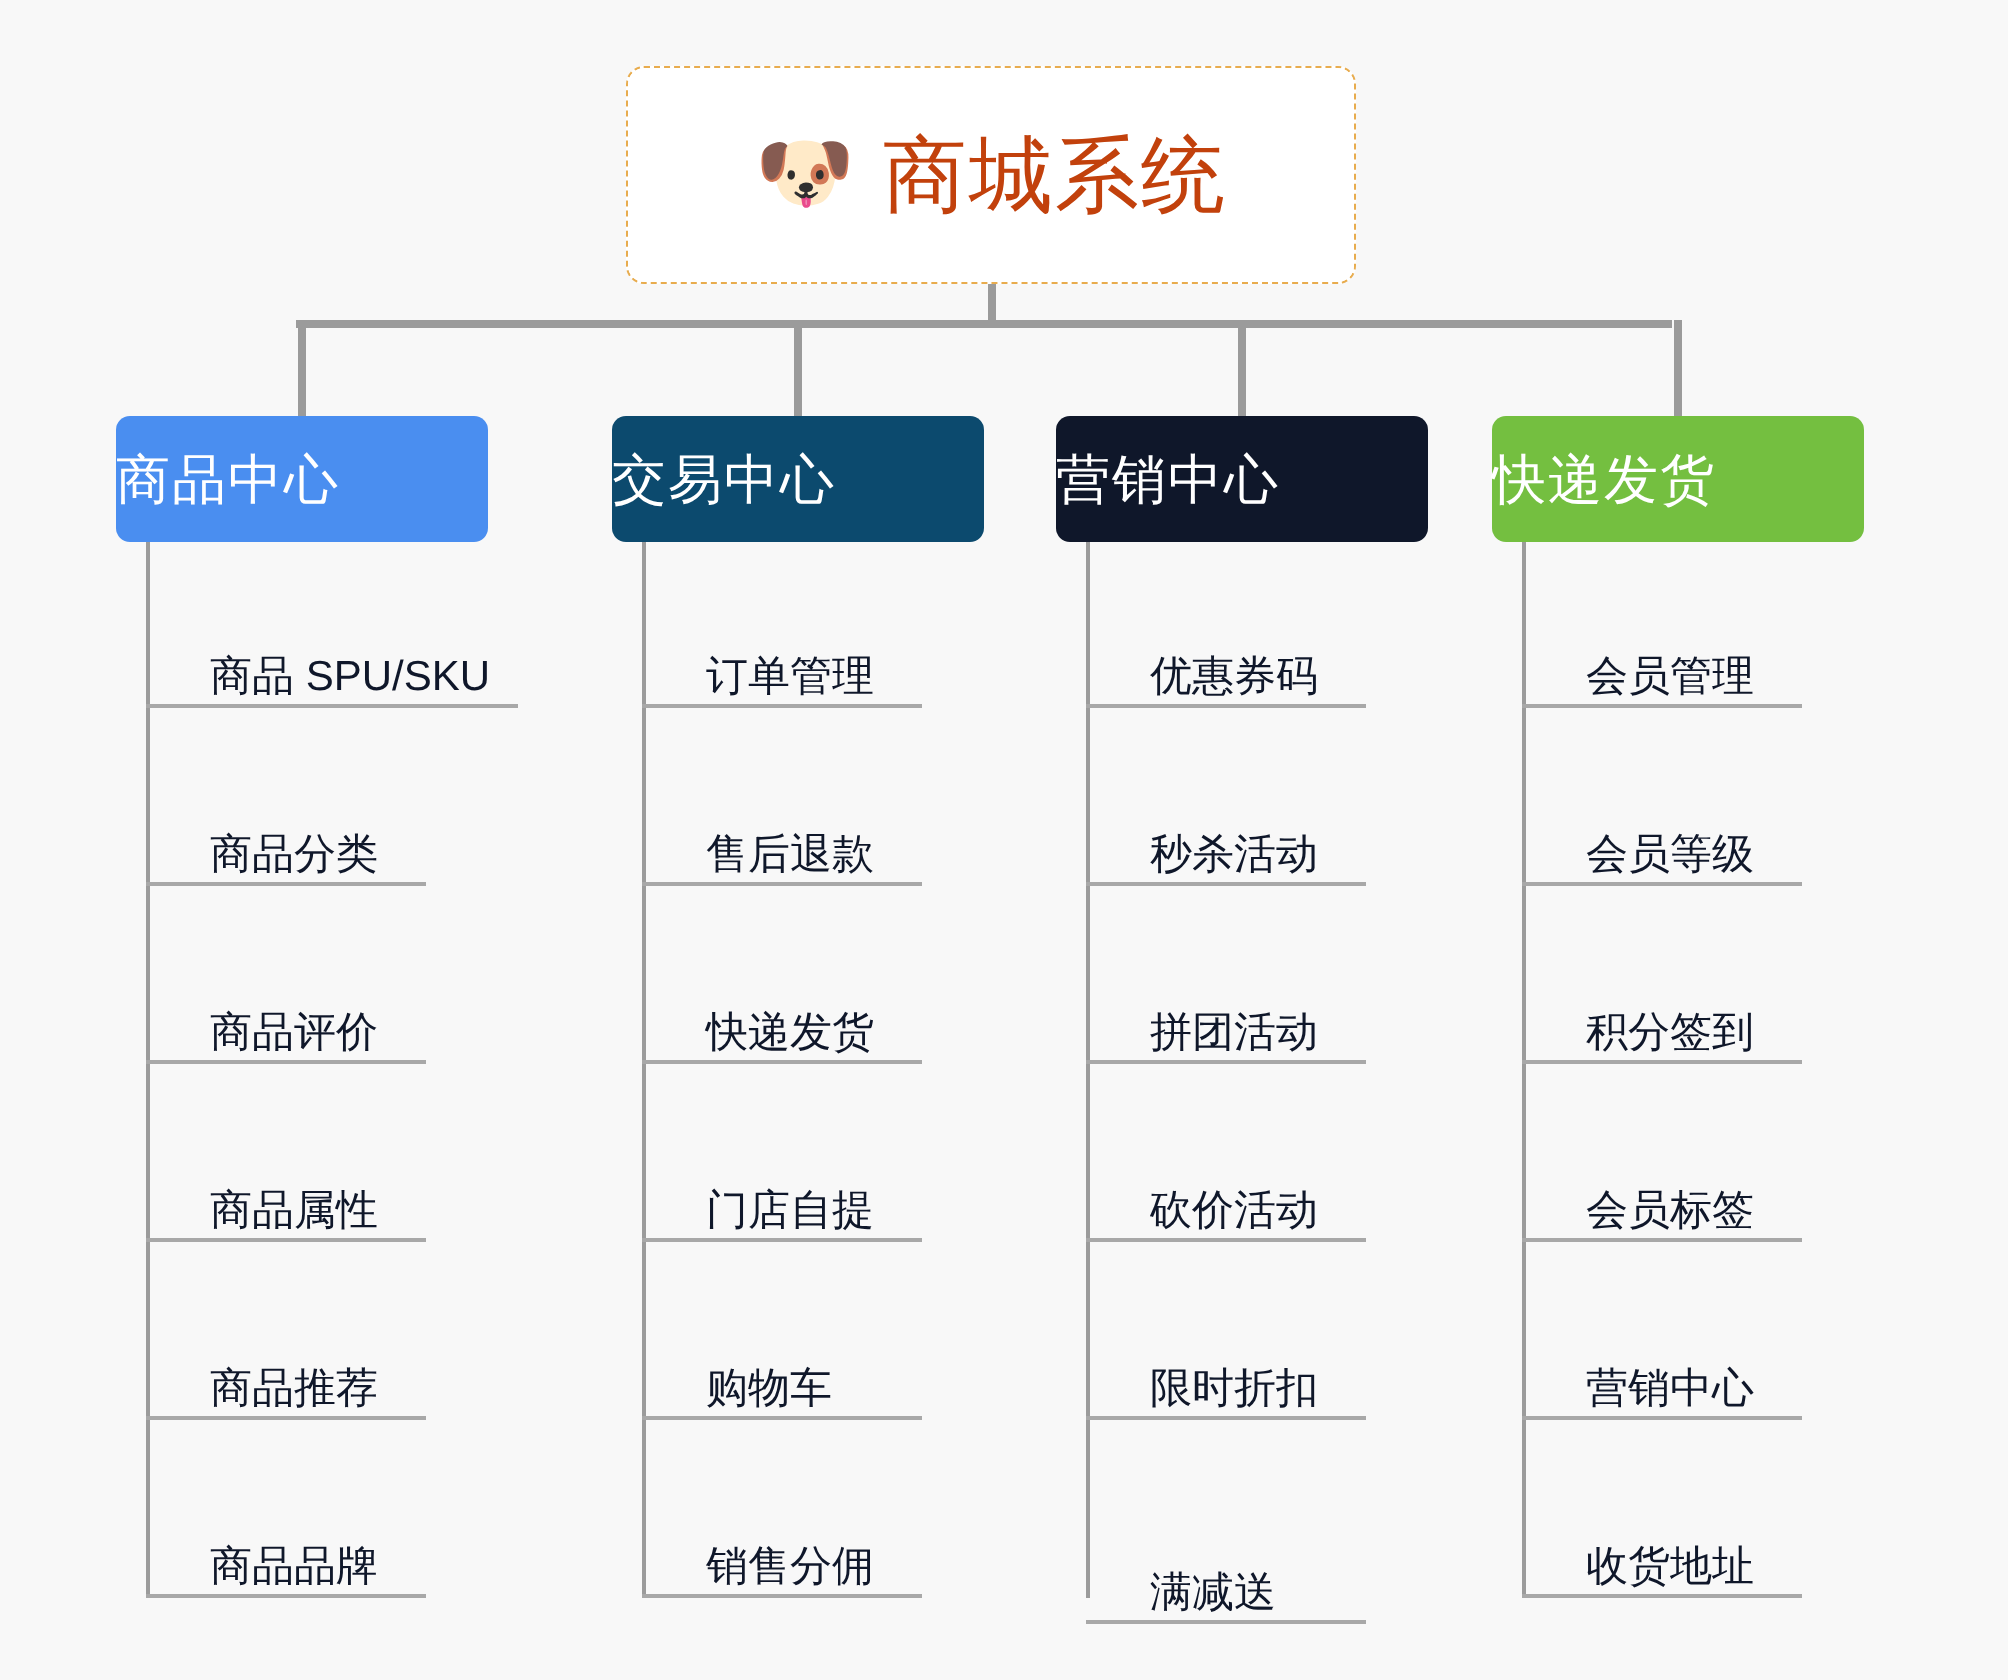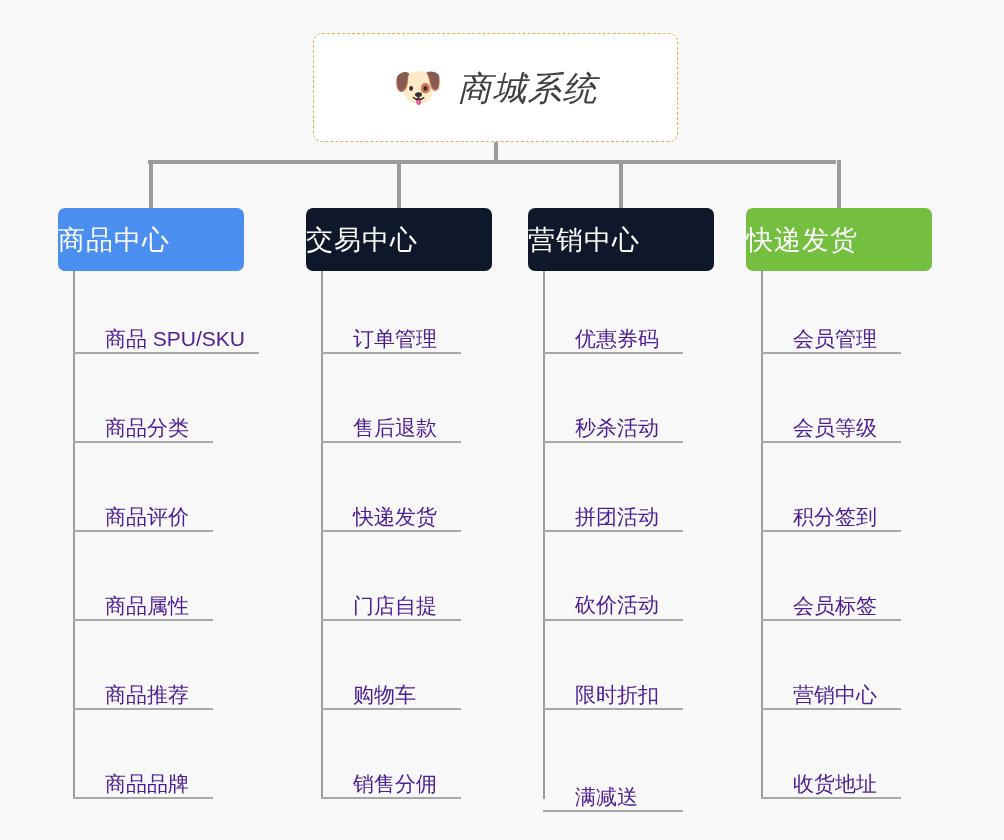--- a/index.html
+++ b/index.html
@@ -35,26 +35,25 @@
     justify-content: center;
     gap: 14px;
   }
   #root-emoji {
     font-size: 40px;
     line-height: 1;
     display: block;
     margin-top: -2px;
   }
   #root-title {
-    color: #404040;
-    font-size: 34px;
+    color: #c2410c;
+    font-size: 42px;
     line-height: 1;
     letter-spacing: 1px;
     white-space: nowrap;
-    font-style: italic;
   }
 
   
   .conn {
     position: absolute;
     background: #9b9b9b;
   }
   #trunk {
     left: 494px;
     top: 142px;
@@ -104,21 +103,21 @@
   .leaf-item {
     position: absolute;
     left: 0;
     height: 2px;
     background: #a8a8a8;
   }
   .leaf-label {
     position: absolute;
     left: 32px;
     bottom: 5px;
-    color: #4c1d95;
+    color: #0f172a;
     font-size: 21px;
     line-height: 1;
     white-space: nowrap;
   }
 </style>
 </head>
 <body>
 
 <div id="canvas">
 
@@ -150,21 +149,21 @@
           <span class="leaf-label">商品属性</span>
         </div>
         <div class="leaf-item" style="top: 437px; width: 140px;">
           <span class="leaf-label">商品推荐</span>
         </div>
         <div class="leaf-item" style="top: 526px; width: 140px;">
           <span class="leaf-label">商品品牌</span>
         </div>
       </div>
       <div class="conn branch-v" style="left: 397px;"></div>
-      <div class="cat-header" style="left: 306px; background: #0f172a;">
+      <div class="cat-header" style="left: 306px; background: #0c4a6e;">
         <span>交易中心</span>
       </div>
       <div class="leaf-col" style="left: 321px;">
         <div class="spine" style="height: 528px;"></div>
         <div class="leaf-item" style="top: 81px; width: 140px;">
           <span class="leaf-label">订单管理</span>
         </div>
         <div class="leaf-item" style="top: 170px; width: 140px;">
           <span class="leaf-label">售后退款</span>
         </div>

